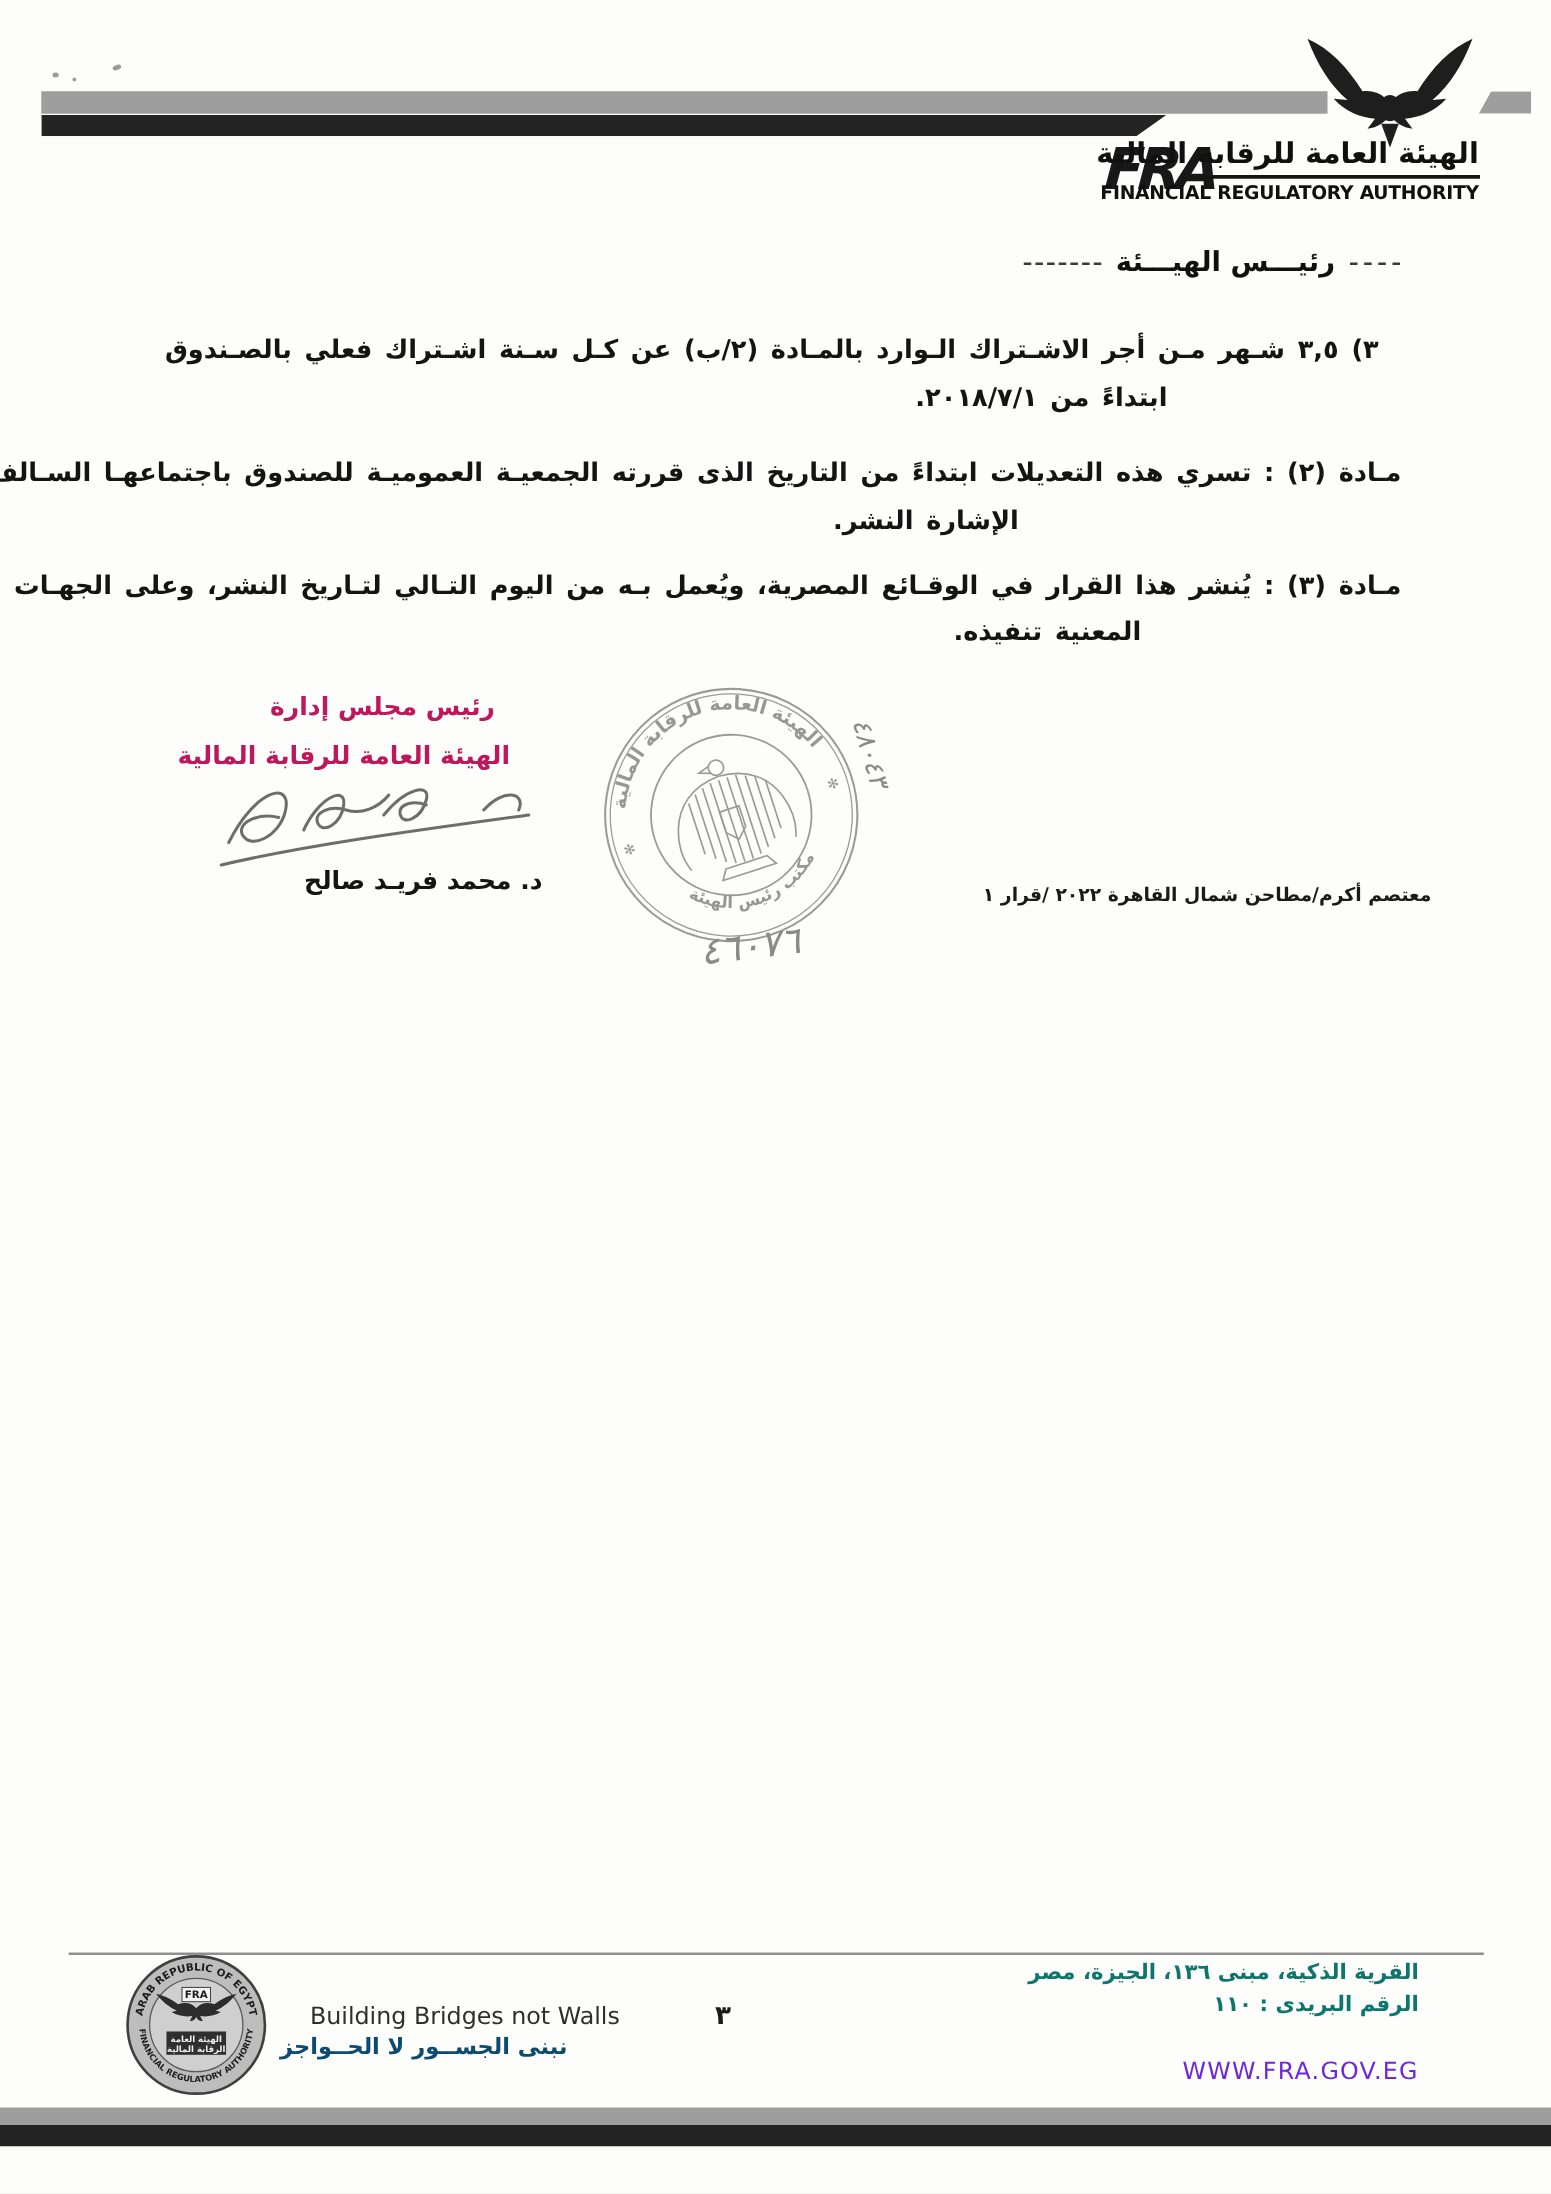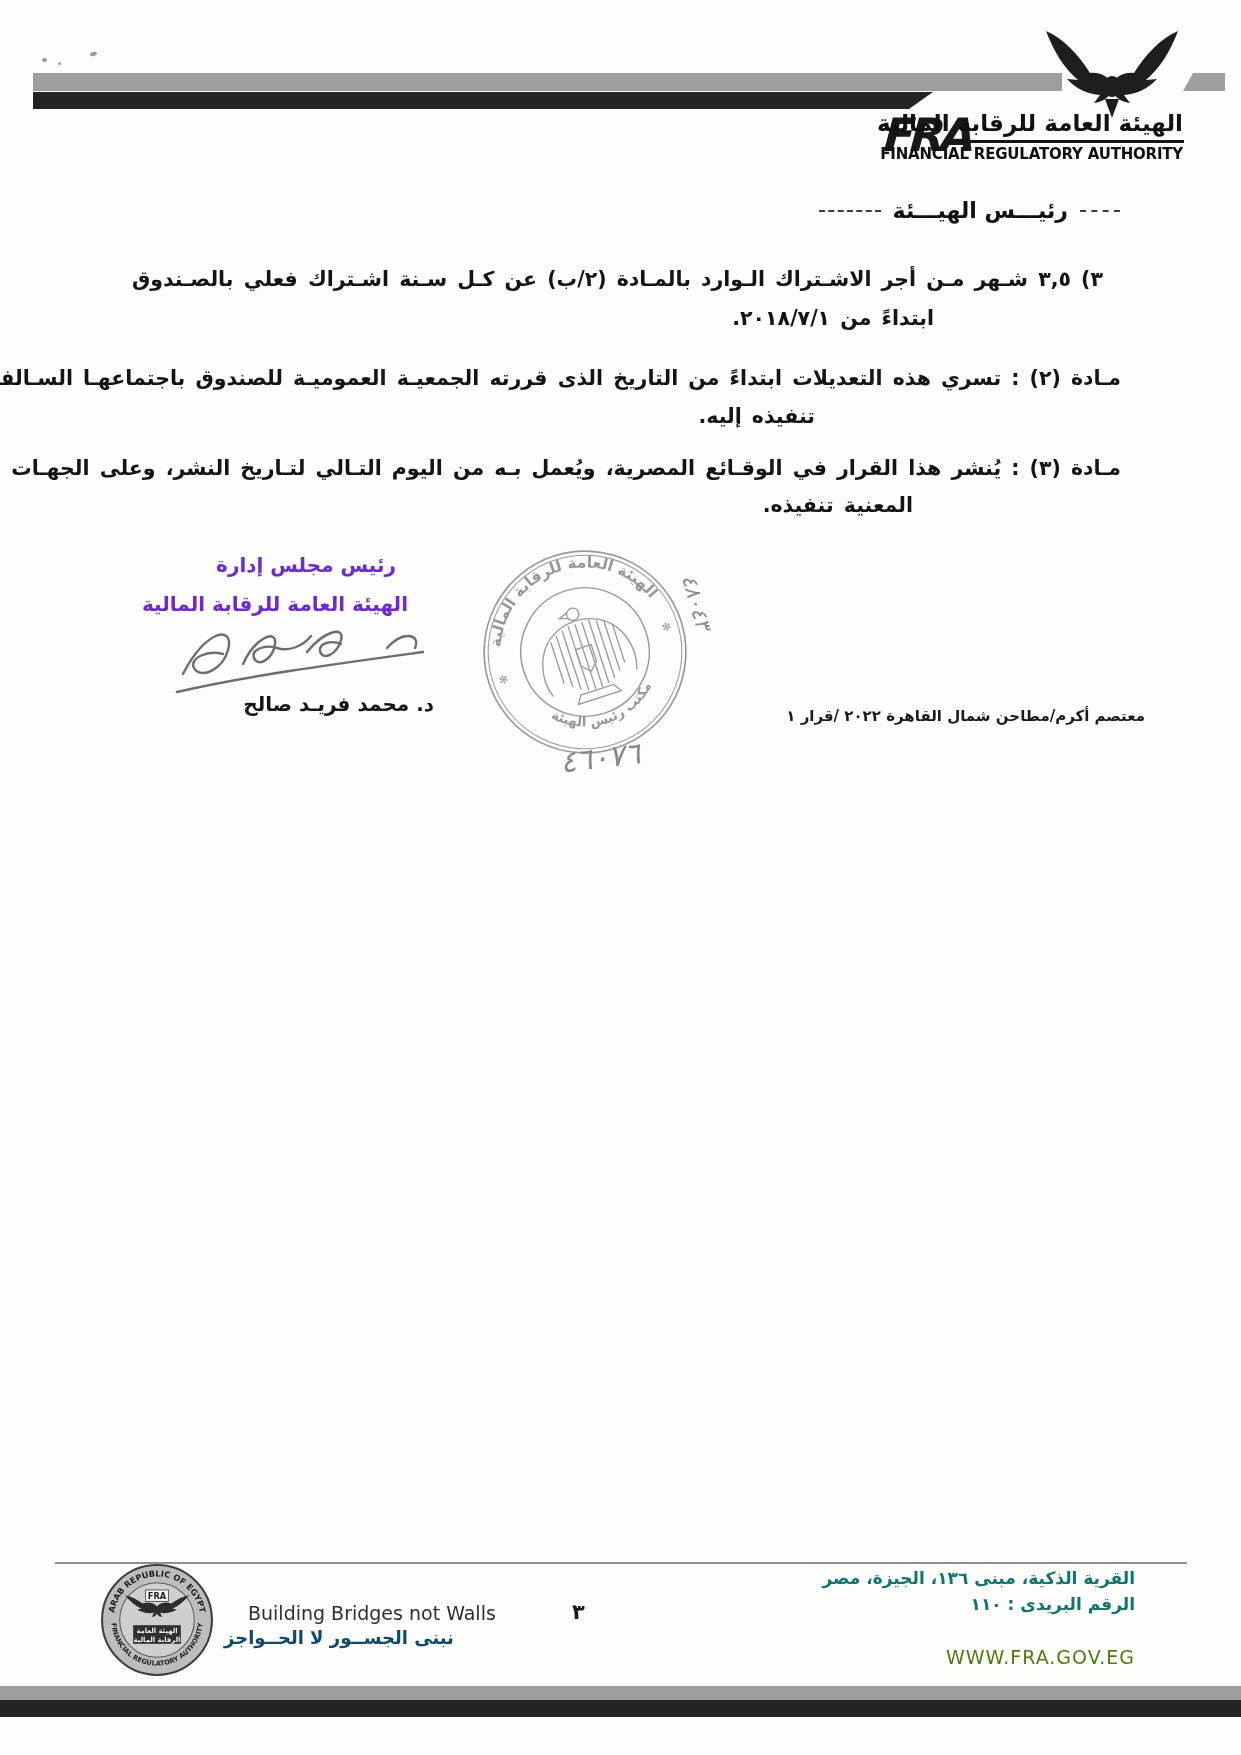--- a/index.html
+++ b/index.html
@@ -26,36 +26,36 @@
 
   
   .heading-row{display:flex;align-items:center;gap:12px;}
   .heading-dash{border-top:2.5px dashed #3a3a3a;height:0;}
   .heading-text{font-size:22px;font-weight:bold;color:#101010;}
 
   
   .bodyline{font-size:20.5px;font-weight:bold;color:#141414;word-spacing:3px;}
 
   
-  .sig-role{font-size:20px;font-weight:bold;color:#6d28d9;}
+  .sig-role{font-size:20px;font-weight:bold;color:#be185d;}
   .sig-name{font-size:20px;font-weight:bold;color:#141414;}
 
   
   .handnum{color:#8a8a8a;font-style:italic;}
 
   
   .annotation{font-size:15px;font-weight:bold;color:#1a1a1a;}
 
   
   .sep-line{background:#8f8f8f;height:2px;}
   .tagline-en{font-size:19px;color:#2f2f2f;}
   .tagline-ar{font-size:18px;font-weight:bold;color:#0c4a6e;}
   .page-num{font-size:21px;font-weight:bold;color:#1a1a1a;}
   .addr{font-size:17px;font-weight:bold;color:#0f766e;}
-  .www{font-size:19px;color:#4d7c0f;letter-spacing:1px;}
+  .www{font-size:19px;color:#6d28d9;letter-spacing:1px;}
 
   .artifact{background:#9a9a9a;border-radius:50%;}
 </style>
 </head>
 <body>
 
 <div class="page">
 
   <div class="abs artifact" style="left:42px;top:58px;width:5px;height:4px;"></div>
   <div class="abs artifact" style="left:58px;top:62px;width:3px;height:3px;"></div>
@@ -80,21 +80,21 @@
   <div class="abs heading-row" style="right:121px;top:198px;">
     <span class="heading-dash" style="width:62px;"></span>
     <span class="heading-text ar nowrap">رئيـــس الهيـــئة</span>
     <span class="heading-dash" style="width:40px;"></span>
   </div>
 
   <div class="abs bodyline ar nowrap" style="right:138px;top:267px;">٣) ٣,٥ شـهر مـن أجر الاشـتراك الـوارد بالمـادة (٢/ب) عن كـل سـنة اشـتراك فعلي بالصـندوق</div>
   <div class="abs bodyline ar nowrap" style="right:307px;top:306px;">ابتداءً من ٢٠١٨/٧/١.</div>
 
   <div class="abs bodyline ar nowrap" style="right:120px;top:366px;">مـادة (٢) : تسري هذه التعديلات ابتداءً من التاريخ الذى قررته الجمعيـة العموميـة للصندوق باجتماعهـا السـالف</div>
-  <div class="abs bodyline ar nowrap" style="right:426px;top:404px;">تنفيذه إليه.</div>
+  <div class="abs bodyline ar nowrap" style="right:426px;top:404px;">الإشارة النشر.</div>
 
   <div class="abs bodyline ar nowrap" style="right:120px;top:456px;margin-left:24px;">مـادة (٣) : يُنشر هذا القرار في الوقـائع المصرية، ويُعمل بـه من اليوم التـالي لتـاريخ النشر، وعلى الجهـات</div>
   <div class="abs bodyline ar nowrap" style="right:328px;top:493px;">المعنية تنفيذه.</div>
 
   <div class="abs sig-role ar nowrap" style="right:845px;top:553px;">رئيس مجلس إدارة</div>
   <div class="abs sig-role ar nowrap" style="right:833px;top:592px;">الهيئة العامة للرقابة المالية</div>
 
   <svg class="abs" style="left:165px;top:612px;" width="280" height="95" viewBox="0 0 280 95">
     <g stroke="#6d6d6d" stroke-width="2.4" fill="none" stroke-linecap="round">
       <path d="M18,62 C40,18 70,12 63,38 C58,57 36,68 29,56 C24,46 42,38 58,42"></path>

